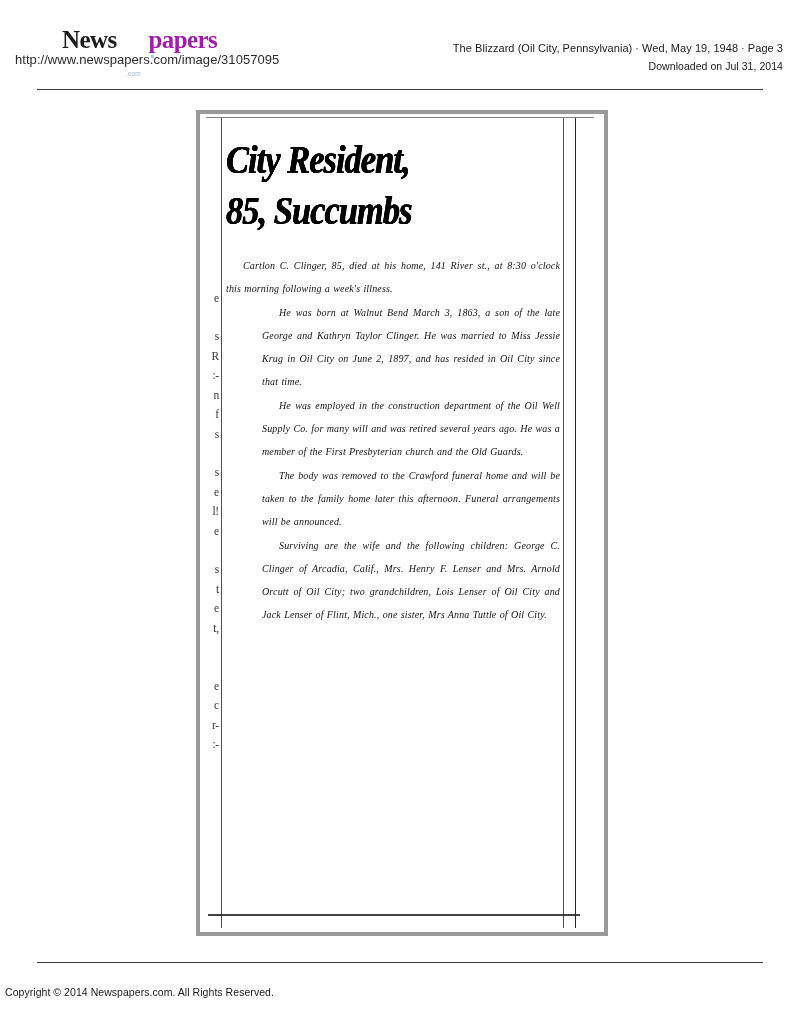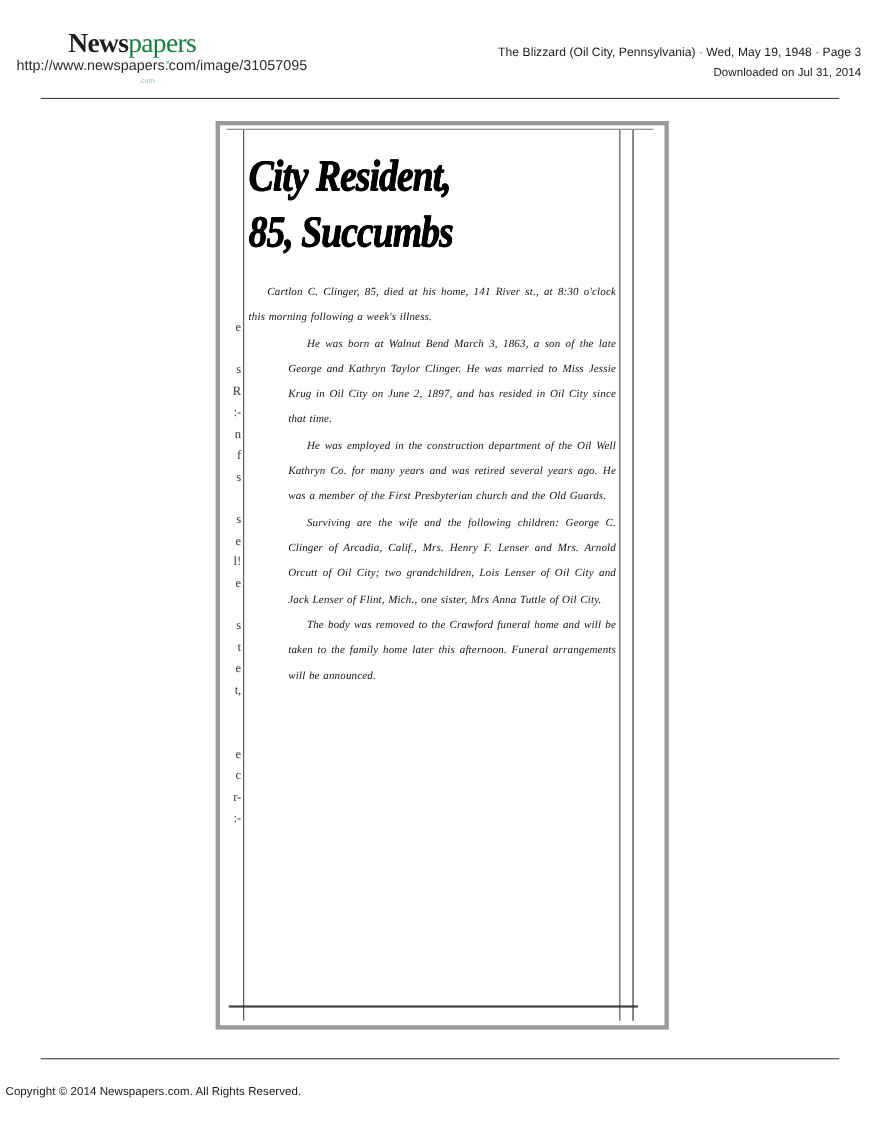--- a/index.html
+++ b/index.html
@@ -29,21 +29,21 @@
     left: 14px;
     top: 27px;
     font-family: "Liberation Serif", serif;
     font-size: 25px;
     font-weight: bold;
     letter-spacing: -0.6px;
     line-height: 1;
     white-space: nowrap;
   }
   .brand-news { color: #1c1c1c; margin-left: 48px; }
-  .brand-papers { color: #15803d; font-weight: normal; }
+  .brand-papers { color: #a21caf; font-weight: bold; margin-left: 32px; }
   .brand-dotcom {
     position: absolute;
     left: 112px;
     top: 44px;
     font-family: "Liberation Sans", sans-serif;
     font-size: 6.5px;
     font-weight: normal;
     letter-spacing: 0.2px;
     color: #9bb8cc;
   }
@@ -294,23 +294,23 @@
 r-
 :-</div>
 
     <div class="article">
       <h1 class="headline">City Resident,
 85, Succumbs</h1>
 
       <div class="body-copy">
         <p>Cartlon C. Clinger, 85, died at his home, 141 River st., at 8:30 o'clock this morning following a week's illness.</p>
         <p>He was born at Walnut Bend March 3, 1863, a son of the late George and Kathryn Taylor Clinger. He was married to Miss Jessie Krug in Oil City on June 2, 1897, and has resided in Oil City since that time.</p>
-        <p>He was employed in the construction department of the Oil Well Kathryn Co. for many years and was retired several years ago. He was a member of the First Presbyterian church and the Old Guards.</p>
+        <p>He was employed in the construction department of the Oil Well Supply Co. for many will and was retired several years ago. He was a member of the First Presbyterian church and the Old Guards.</p>
+        <p>The body was removed to the Crawford funeral home and will be taken to the family home later this afternoon. Funeral arrangements will be announced.</p>
         <p>Surviving are the wife and the following children: George C. Clinger of Arcadia, Calif., Mrs. Henry F. Lenser and Mrs. Arnold Orcutt of Oil City; two grandchildren, Lois Lenser of Oil City and Jack Lenser of Flint, Mich., one sister, Mrs Anna Tuttle of Oil City.</p>
-        <p>The body was removed to the Crawford funeral home and will be taken to the family home later this afternoon. Funeral arrangements will be announced.</p>
       </div>
     </div>
 
     <div class="scan-rule-bottom"></div>
   </div>
 </div>
 
 <div class="rule-bottom"></div>
 <div class="copyright">Copyright © 2014 Newspapers.com. All Rights Reserved.</div>
 

